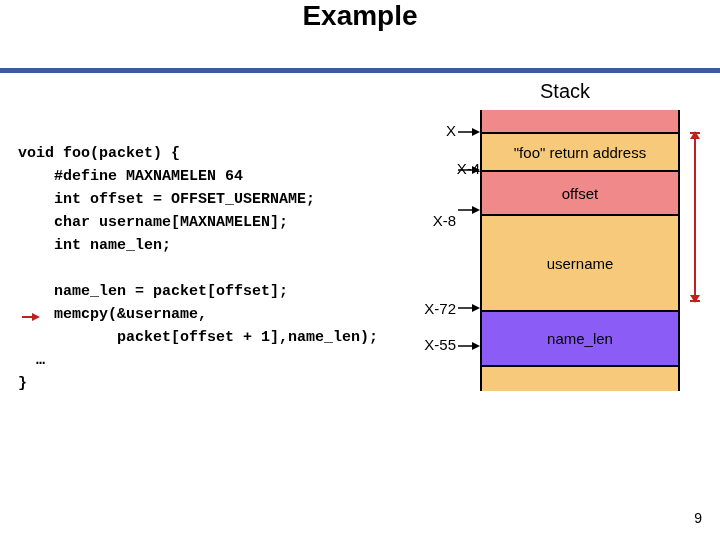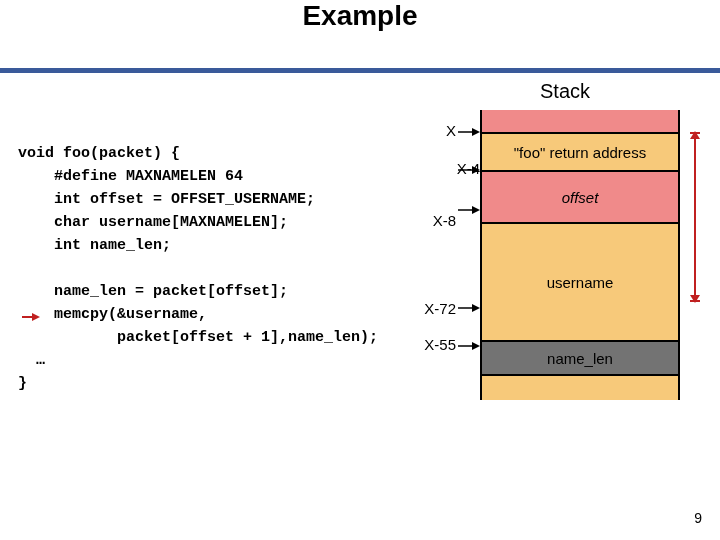--- a/index.html
+++ b/index.html
@@ -68,23 +68,23 @@
     border-top: 2px solid #000;
     display: flex;
     align-items: center;
     justify-content: center;
     font-size: 15px;
     color: #000;
   }
   .row:last-child { border-bottom: none; }
   .row-top { height: 22px; background: #f08a8a; border-top: none; }
   .row-retaddr { height: 38px; background: #f7c97a; }
-  .row-offset { height: 52px; background: #f08a8a; font-style: italic; }
-  .row-username { height: 118px; background: #f7c97a; }
-  .row-namelen { height: 34px; background: #737373; }
+  .row-offset { height: 44px; background: #f08a8a; }
+  .row-username { height: 96px; background: #f7c97a; }
+  .row-namelen { height: 55px; background: #8b5cf6; }
   .row-bottom { height: 26px; background: #f7c97a; }
 
   .ptr-label {
     position: absolute;
     font-size: 15px;
     color: #000;
     text-align: right;
     width: 40px;
   }
   .ptr-arrow {

